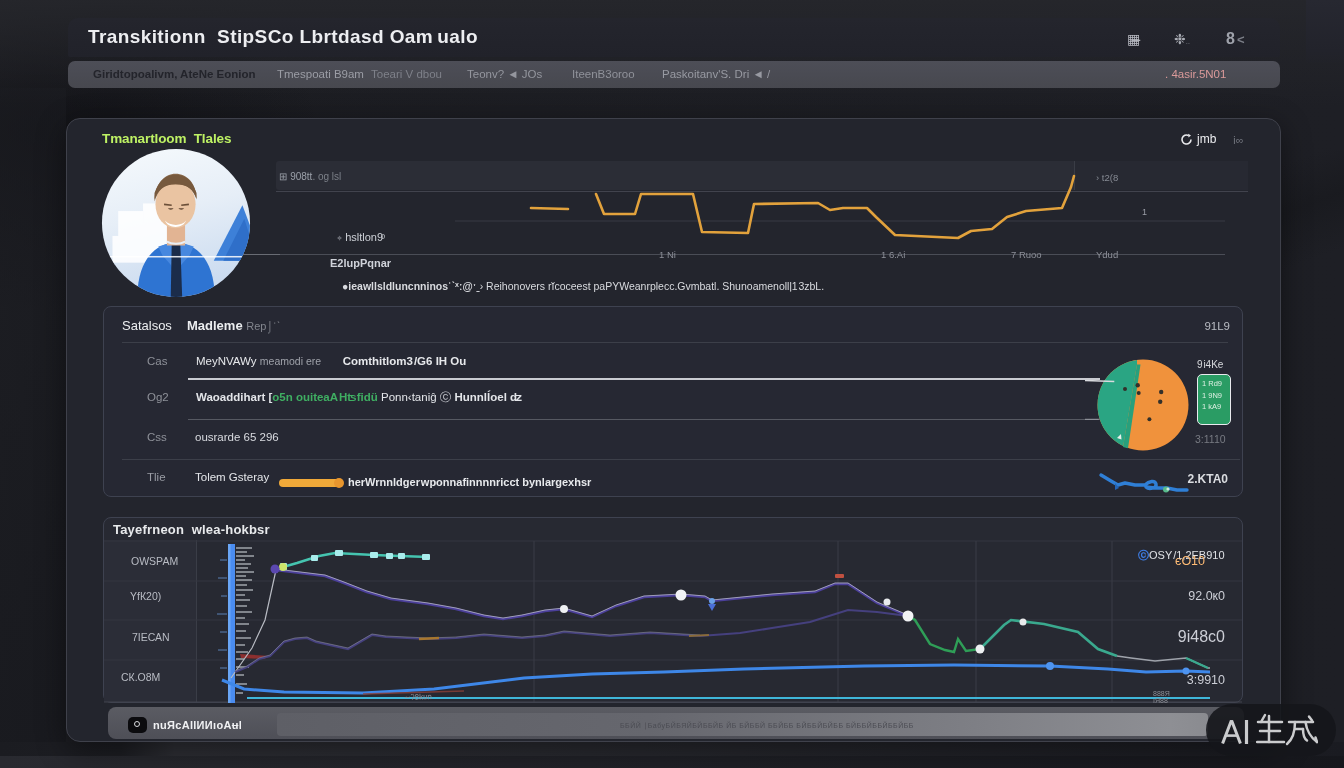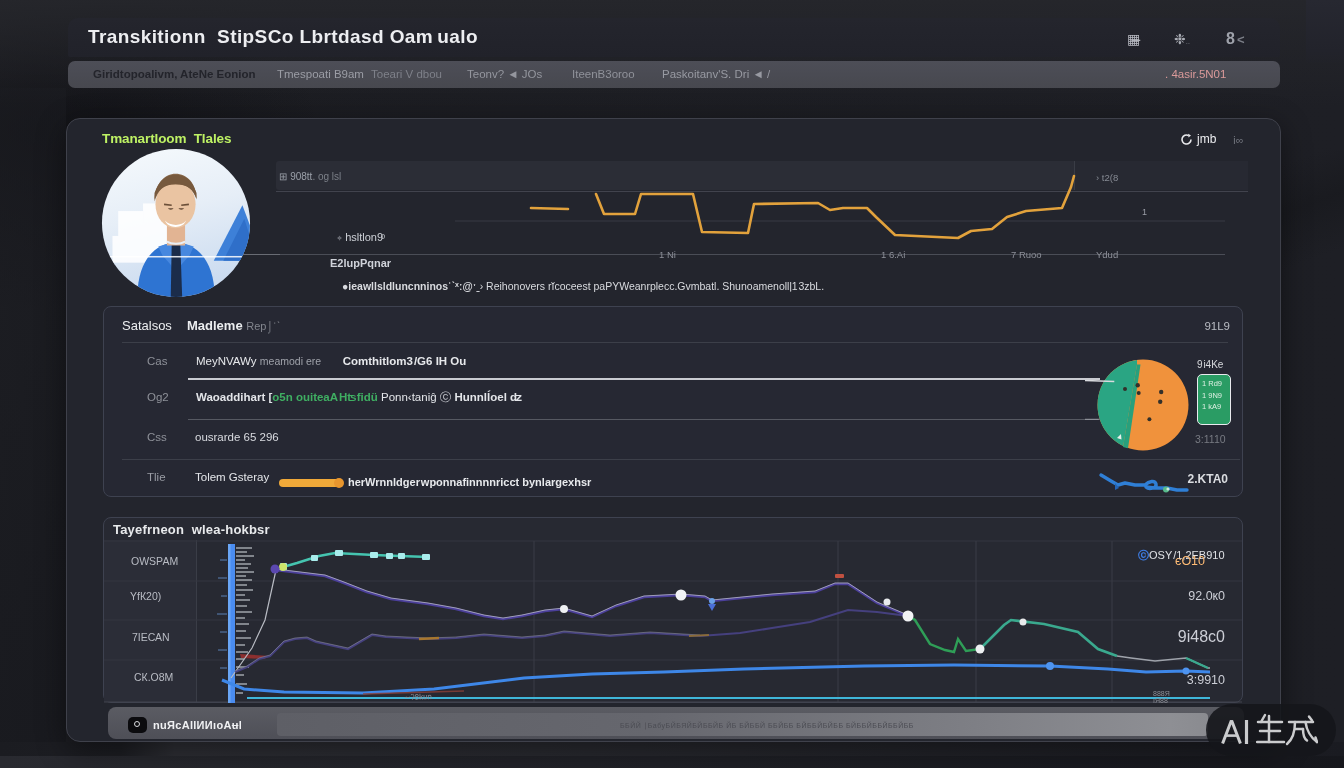--- a/index.html
+++ b/index.html
@@ -222,21 +222,21 @@
 </svg>
 
 <div class="card" style="left:103px;top:517px;width:1140px;height:186px;background:#272932;"></div>
 <div class="abs" style="left:104px;top:540px;width:93px;height:162px;background:#2b2d37;border-right:1px solid #3a3d47;"></div>
 <div class="abs" style="left:113px;top:522px;font-size:13px;font-weight:700;color:#e8eaec;letter-spacing:0.2px;">Tayefrneon&nbsp; wlea-hokbsr</div>
 <div class="abs" style="left:1138px;top:548px;font-size:11px;color:#dfe1e5;text-align:center;"><span style="color:#3f7fe8;font-weight:700;">ⓒ</span>OSY /1,2EB910</div>
 
 <div class="abs" style="left:131px;top:555px;font-size:10.5px;color:#b9bcc4;">OWЅРАМ</div>
 <div class="abs" style="left:130px;top:590px;font-size:10.5px;color:#b9bcc4;">YfК20)</div>
 <div class="abs" style="left:132px;top:631px;font-size:10.5px;color:#b9bcc4;">7IЕСАN</div>
-<div class="abs" style="left:134px;top:671px;font-size:10.5px;color:#b9bcc4;">CК.О8M</div>
+<div class="abs" style="left:121px;top:671px;font-size:10.5px;color:#b9bcc4;">CК.О8M</div>
 
 <svg class="abs" style="left:104px;top:538px;" width="1138" height="165" viewBox="0 0 1138 165">
 
   <g stroke="#343740" stroke-width="1">
     <line x1="0" y1="3" x2="1138" y2="3"></line>
     <line x1="0" y1="43" x2="1138" y2="43"></line>
     <line x1="0" y1="82" x2="1138" y2="82"></line>
     <line x1="0" y1="122" x2="1138" y2="122"></line>
   </g>
   <g stroke="#3a3d46" stroke-width="1">

